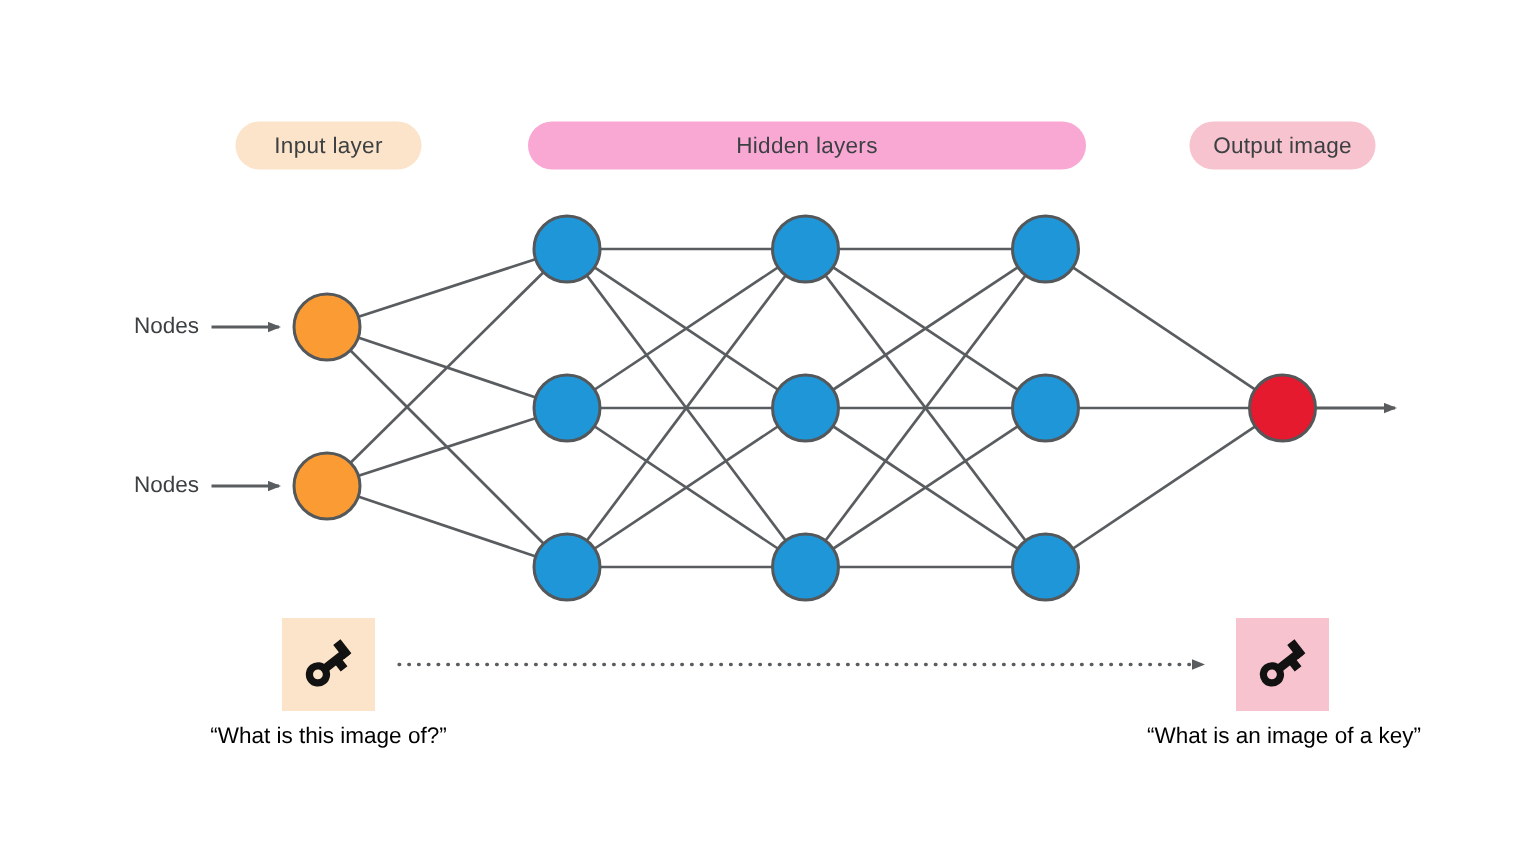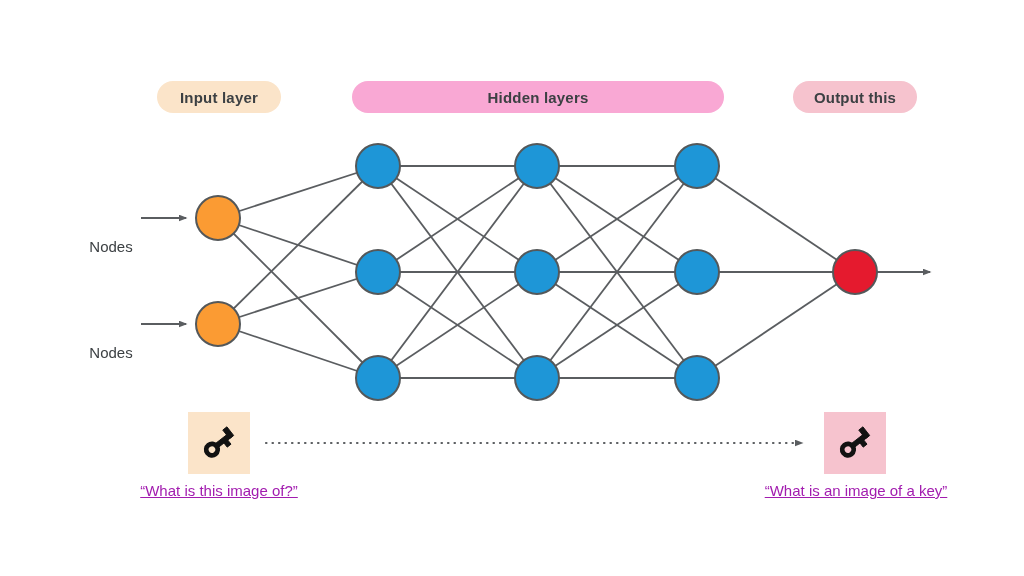--- a/index.html
+++ b/index.html
@@ -8,50 +8,48 @@
     width:1024px;height:576px;
     background:#ffffff;
     font-family:"Liberation Sans", sans-serif;
     overflow:hidden;
   }
   .pill{
     position:absolute;
     height:32px;
     border-radius:16px;
     display:flex;align-items:center;justify-content:center;
-    font-size:15px;font-weight:700;
+    font-size:15px;font-weight:400;
     color:#3C4043;
     letter-spacing:.2px;
   }
   .pill-input{left:157px;top:81px;width:124px;}
   .pill-hidden{left:352px;top:81px;width:372px;}
   .pill-output{left:793px;top:81px;width:124px;}
   .nodes-label{
     position:absolute;
     width:52px;left:85px;
     font-size:15px;color:#3C4043;
     text-align:center;
-    margin-top:29px;
   }
   .nodes-label-top{top:209px;}
   .nodes-label-bottom{top:315px;}
   .diagram-svg{position:absolute;left:0;top:0;}
   .key-tile{
     position:absolute;
     width:62px;height:62px;top:412px;
     display:flex;align-items:center;justify-content:center;
   }
   .key-tile-left{left:188px;}
   .key-tile-right{left:824px;}
   .caption{
     position:absolute;top:482px;
     transform:translateX(-50%);
-    font-size:15px;color:#a21caf;
+    font-size:15px;color:#000000;
     white-space:nowrap;
-    text-decoration:underline;
   }
   .caption-left{left:219px;}
   .caption-right{left:856px;}
 </style>
 </head>
 <body>
 
 <div class="stage" style="background: rgb(255, 255, 255);">
 
   <svg id="network-svg" class="diagram-svg" width="1024" height="576" viewBox="0 0 1024 576">
@@ -111,21 +109,21 @@
       </g>
   </svg>
 
   <div class="pill pill-input" style="background: rgb(251, 228, 201);">
     <span>Input layer</span>
   </div>
   <div class="pill pill-hidden" style="background: #f9a8d4;">
     <span>Hidden layers</span>
   </div>
   <div class="pill pill-output" style="background: rgb(246, 195, 206);">
-    <span>Output this</span>
+    <span>Output image</span>
   </div>
 
   <div class="nodes-label nodes-label-top">Nodes</div>
   <div class="nodes-label nodes-label-bottom">Nodes</div>
 
   <div class="key-tile key-tile-left" style="background: rgb(251, 228, 201);">
     <svg viewBox="0 0 48 48" width="42" height="42">
       <g transform="rotate(-38 24 24)" class="key-glyph" fill="#121212" stroke="#121212">
         <circle cx="13" cy="25" r="6.5" fill="none" stroke-width="5.5"></circle>
         <rect x="18" y="22" width="23" height="5.5"></rect>

